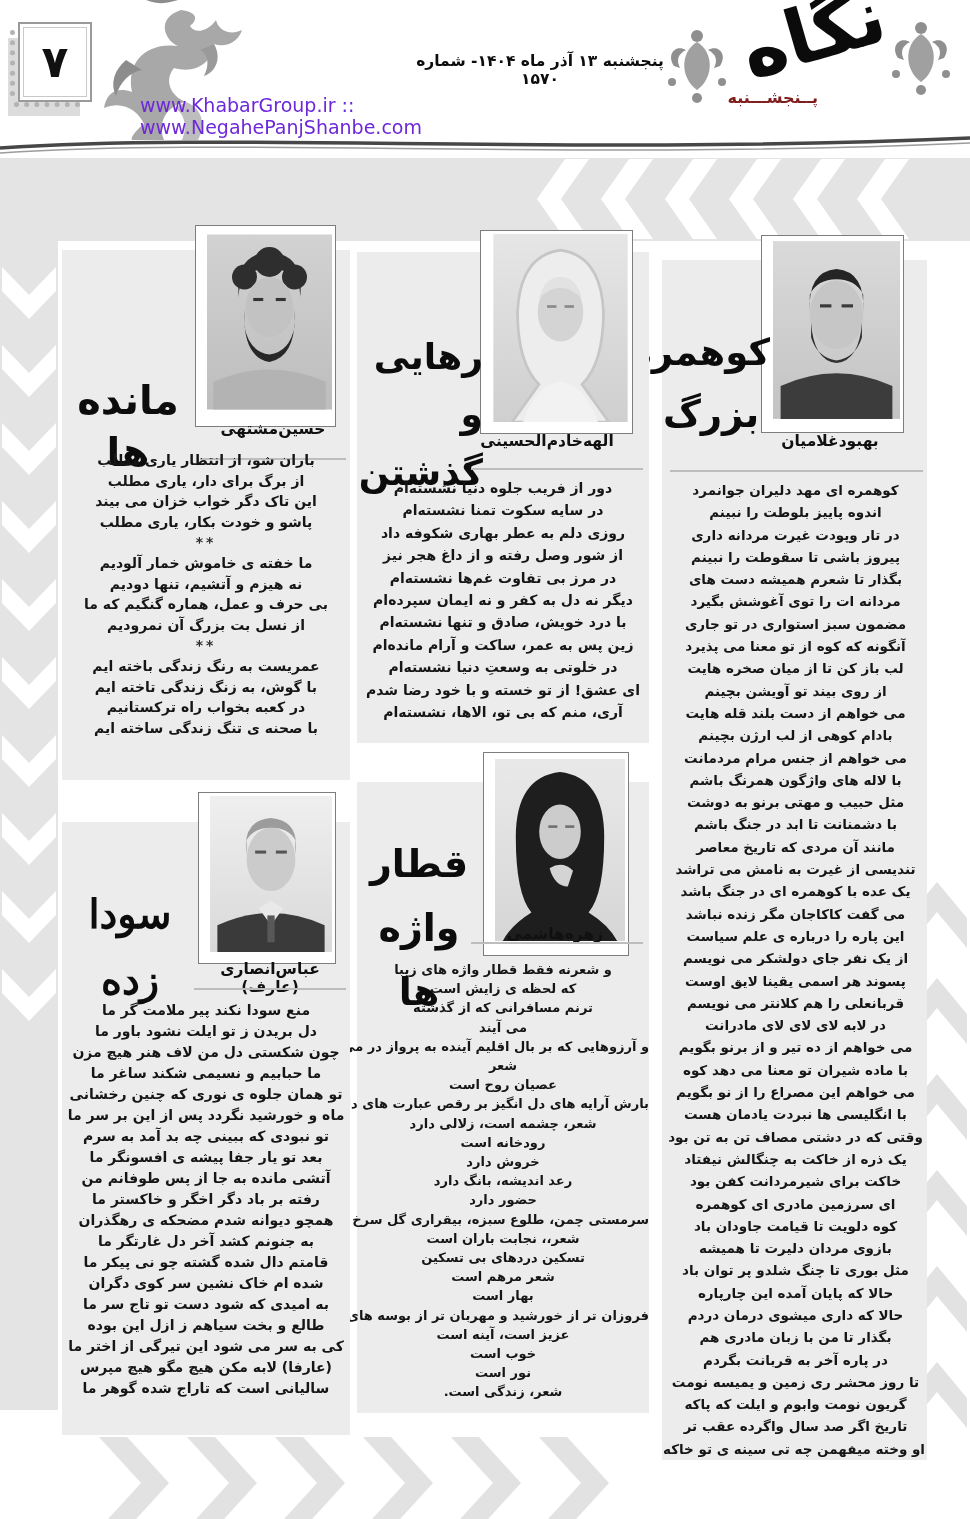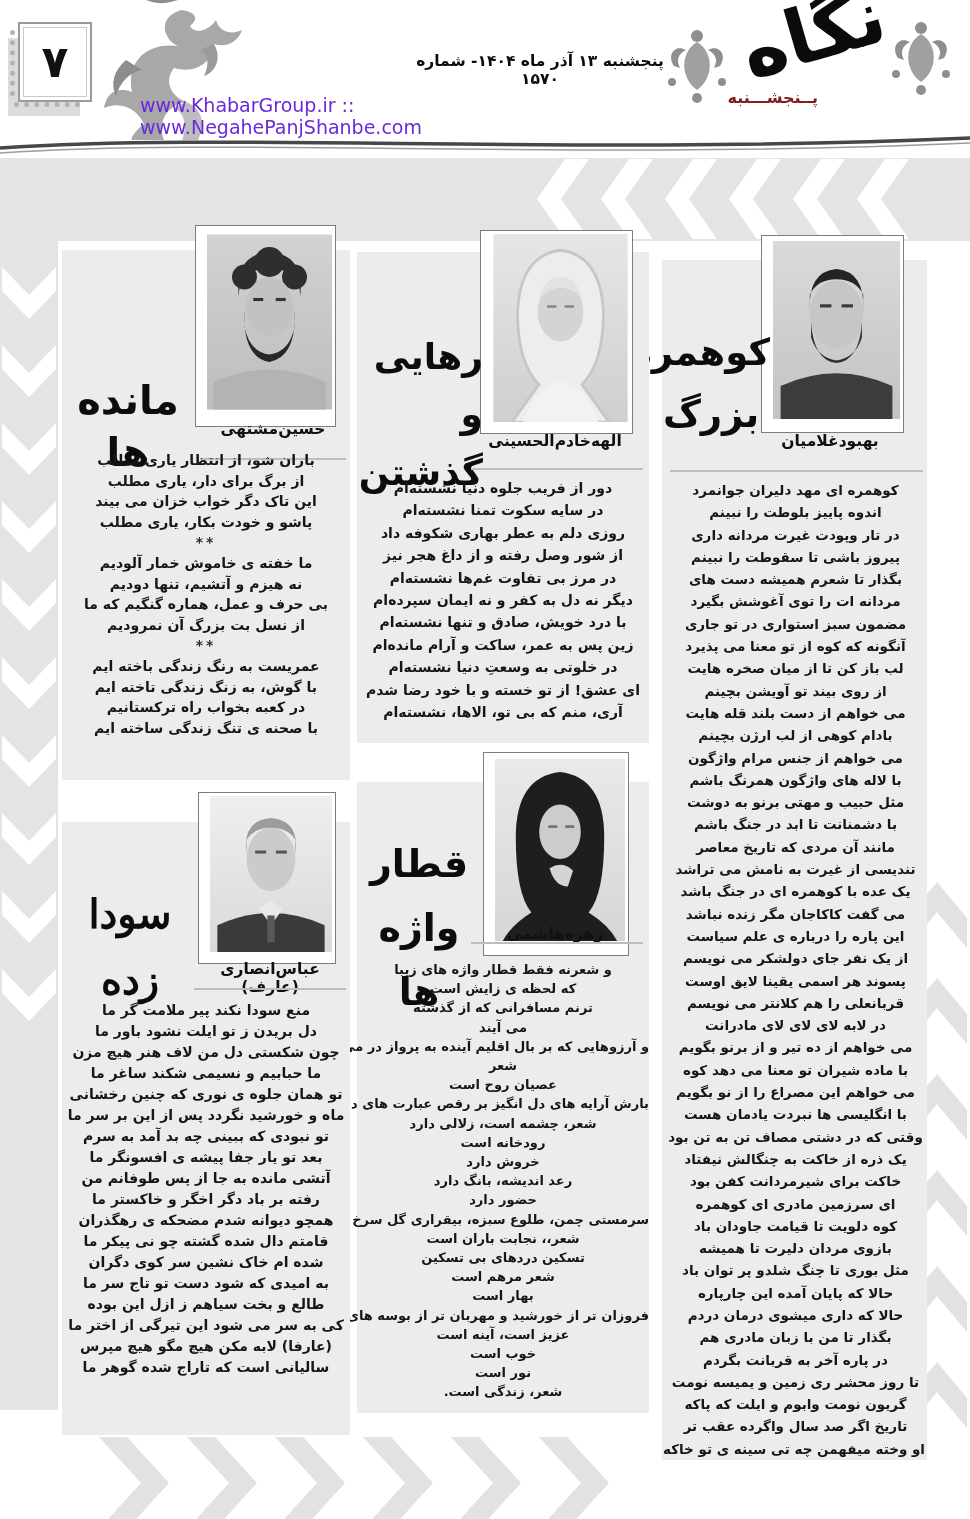--- a/index.html
+++ b/index.html
@@ -46,21 +46,21 @@
   #p1 .photo{left:101px;top:5px;width:135px;height:190px;}
   #p1 .title{left:-8px;top:92px;width:118px;font-size:37px;line-height:62px;}
   #p1 .author{left:90px;top:202px;width:160px;}
   #p1 .rule{left:10px;right:12px;top:240px;}
   #p1 .lines{left:6px;right:10px;top:249px;font-size:13.5px;line-height:22.3px;}
   
   #p2{left:355px;top:228px;width:296px;height:517px;}
   #p2 .panel{left:2px;right:2px;top:24px;bottom:2px;}
   #p2 .photo{left:125px;top:2px;width:145px;height:196px;}
   #p2 .title{left:-4px;top:100px;width:132px;font-size:36px;line-height:58px;text-align:right;}
-  #p2 .author{left:112px;top:204px;width:176px;}
+  #p2 .author{left:104px;top:204px;width:176px;}
   #p2 .rule{left:116px;right:8px;top:240px;}
   #p2 .lines{left:4px;right:4px;top:249px;font-size:14px;line-height:22.4px;}
   
   #p3{left:60px;top:222px;width:292px;height:560px;}
   #p3 .panel{left:2px;right:2px;top:28px;bottom:2px;}
   #p3 .photo{left:135px;top:3px;width:133px;height:194px;}
   #p3 .title{left:0;top:152px;width:136px;font-size:40px;line-height:52px;}
   #p3 .author{left:138px;top:198px;width:150px;}
   #p3 .rule{left:140px;right:6px;top:236px;}
   #p3 .lines{left:4px;right:4px;top:228px;font-size:14px;line-height:20.6px;}
@@ -218,21 +218,21 @@
         <div>در تار وپودت غیرت مردانه داری</div>
         <div>پیروز باشی تا سقوطت را نبینم</div>
         <div>بگذار تا شعرم همیشه دست های</div>
         <div>مردانه ات را توی آغوشش بگیرد</div>
         <div>مضمون سبز استواری در تو جاری</div>
         <div>آنگونه که کوه از تو معنا می پذیرد</div>
         <div>لب باز کن تا از میان صخره هایت</div>
         <div>از روی بیند تو آویشن بچینم</div>
         <div>می خواهم از دست بلند قله هایت</div>
         <div>بادام کوهی از لب ارژن بچینم</div>
-        <div>می خواهم از جنس مرام واژگون</div>
+        <div>می خواهم از جنس مرام مردمانت</div>
         <div>با لاله های واژگون همرنگ باشم</div>
         <div>مثل حبیب و مهتی برنو به دوشت</div>
         <div>با دشمنانت تا ابد در جنگ باشم</div>
         <div>مانند آن مردی که تاریخ معاصر</div>
         <div>تندیسی از غیرت به نامش می تراشد</div>
         <div>یک عده با کوهمره ای در جنگ باشد</div>
         <div>می گفت کاکاجان مگر زنده نباشد</div>
         <div>این پاره را درباره ی علم سیاست</div>
         <div>از یک نفر جای دولشکر می نویسم</div>
         <div>پسوند هر اسمی یقینا لایق اوست</div>
@@ -428,20 +428,21 @@
         <div>دل بریدن ز تو ایلت نشود باور ما</div>
         <div>چون شکستی دل من لاف هنر هیچ مزن</div>
         <div>ما حبابیم و نسیمی شکند ساغر ما</div>
         <div>تو همان جلوه ی نوری که چنین رخشانی</div>
         <div>ماه و خورشید نگردد پس از این بر سر ما</div>
         <div>تو نبودی که ببینی چه بد آمد به سرم</div>
         <div>بعد تو یار جفا پیشه ی افسونگر ما</div>
         <div>آتشی مانده به جا از پس طوفانم من</div>
         <div>رفته بر باد دگر اخگر و خاکستر ما</div>
         <div>همچو دیوانه شدم مضحکه ی رهگذران</div>
+        <div>به جنونم کشد آخر دل غارتگر ما</div>
         <div>قامتم دال شده گشته چو نی پیکر ما</div>
         <div>شده ام خاک نشین سر کوی دگران</div>
         <div>به امیدی که شود دست تو تاج سر ما</div>
         <div>طالع و بخت سیاهم ز ازل این بوده</div>
         <div>کی به سر می شود این تیرگی از اختر ما</div>
         <div>(عارفا) لابه مکن هیچ مگو هیچ مپرس</div>
         <div>سالیانی است که تاراج شده گوهر ما</div>
       </div>
   </section>
 

